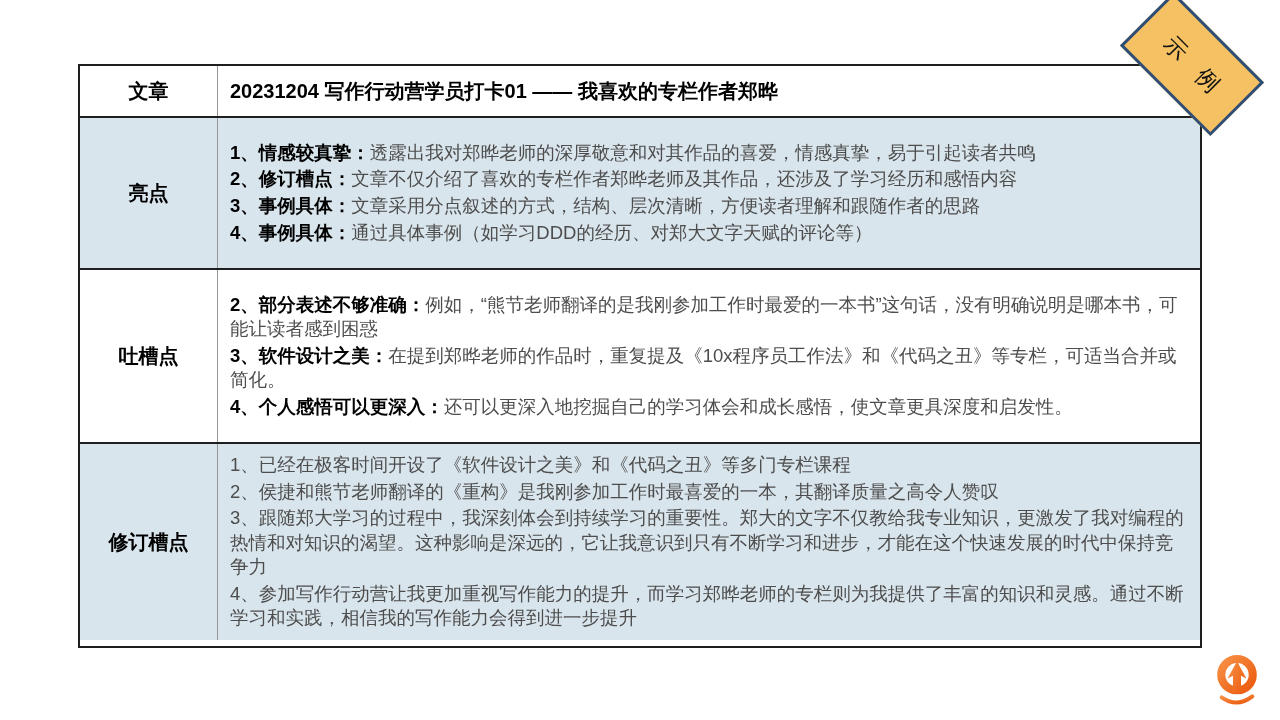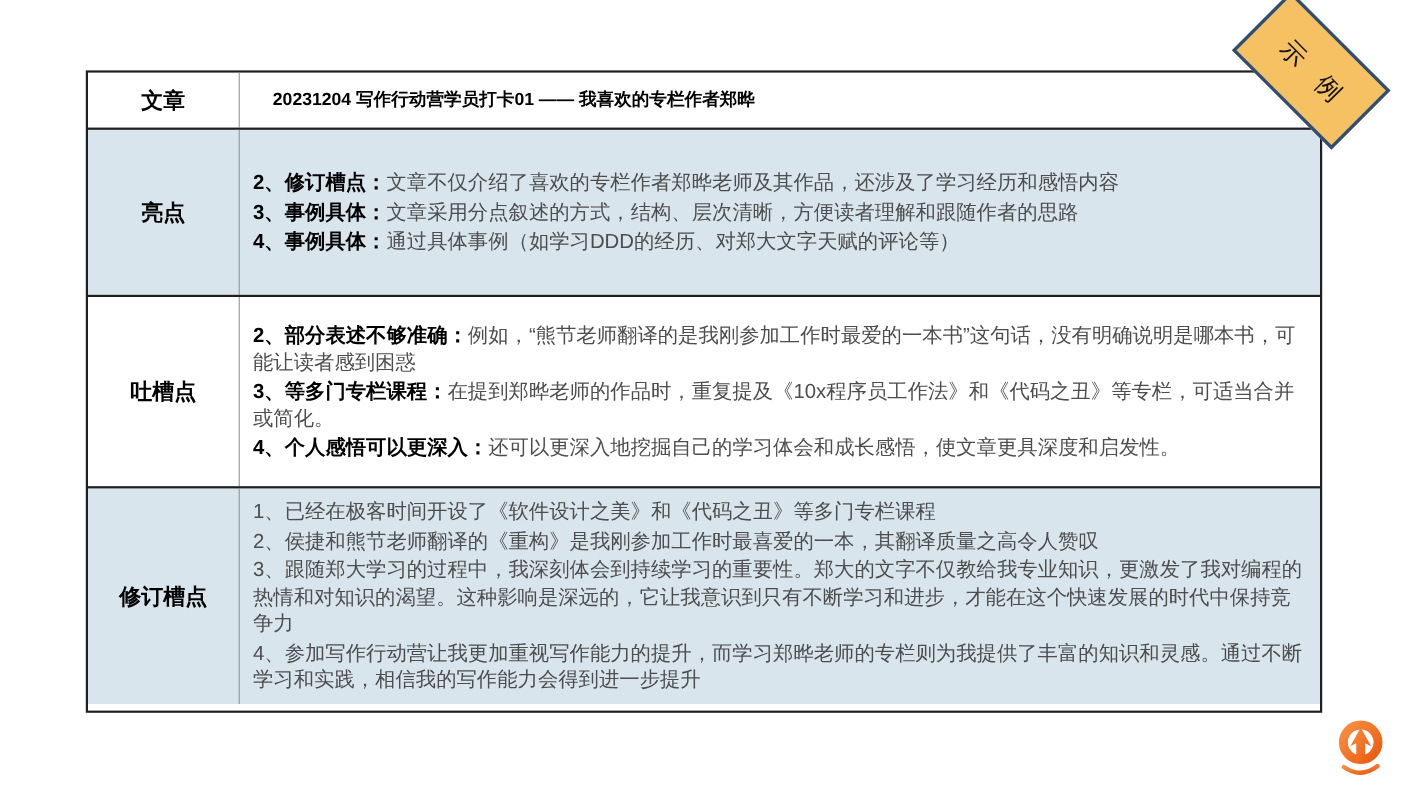--- a/index.html
+++ b/index.html
@@ -22,21 +22,21 @@
   .r3{height:198px;}
   .cell-h{
     flex:0 0 137px;width:137px;display:flex;align-items:center;justify-content:center;
     font-weight:bold;font-size:20px;color:#000000;box-sizing:border-box;
   }
   .cell-c{
     flex:1;border-left:1px solid #969696;box-sizing:border-box;
     padding:6px 12px;color:#4d4d4d;font-size:18.5px;line-height:1.33;
     display:flex;flex-direction:column;justify-content:center;
   }
-  .article-title{font-weight:bold;font-size:16px;color:#000000;margin-left:18px;}
+  .article-title{font-weight:bold;font-size:20px;color:#000000;}
   .item{margin:1px 0;}
   .item .b{color:#000000;font-weight:bold;}
   
   .badge{
     position:absolute;left:1128px;top:26px;width:128px;height:76px;
     background:#f5c163;border:3px solid #2f4e75;box-sizing:border-box;
     transform:rotate(45deg);
     display:flex;align-items:center;justify-content:center;
   }
   .badge span{
@@ -53,31 +53,32 @@
   <div class="t-row r0">
     <div class="cell-h">文章</div>
     <div class="cell-c">
       <div class="article-title">20231204 写作行动营学员打卡01 —— 我喜欢的专栏作者郑晔</div>
     </div>
   </div>
 
   <div class="t-row r1 alt">
     <div class="cell-h">亮点</div>
     <div class="cell-c">
+      <p class="item"><span class="b">1、</span><span class="b">情感较真挚：</span><span>透露出我对郑晔老师的深厚敬意和对其作品的喜爱，情感真挚，易于引起读者共鸣</span></p>
       <p class="item"><span class="b">2、</span><span class="b">修订槽点：</span><span>文章不仅介绍了喜欢的专栏作者郑晔老师及其作品，还涉及了学习经历和感悟内容</span></p>
       <p class="item"><span class="b">3、</span><span class="b">事例具体：</span><span>文章采用分点叙述的方式，结构、层次清晰，方便读者理解和跟随作者的思路</span></p>
       <p class="item"><span class="b">4、</span><span class="b">事例具体：</span><span>通过具体事例（如学习DDD的经历、对郑大文字天赋的评论等）</span></p>
     </div>
   </div>
 
   <div class="t-row r2">
     <div class="cell-h">吐槽点</div>
     <div class="cell-c">
       <p class="item"><span class="b">2、</span><span class="b">部分表述不够准确：</span><span>例如，“熊节老师翻译的是我刚参加工作时最爱的一本书”这句话，没有明确说明是哪本书，可能让读者感到困惑</span></p>
-      <p class="item"><span class="b">3、</span><span class="b">等多门专栏课程：</span><span>在提到郑晔老师的作品时，重复提及《10x程序员工作法》和《代码之丑》等专栏，可适当合并或简化。</span></p>
+      <p class="item"><span class="b">3、</span><span class="b">软件设计之美：</span><span>在提到郑晔老师的作品时，重复提及《10x程序员工作法》和《代码之丑》等专栏，可适当合并或简化。</span></p>
       <p class="item"><span class="b">4、</span><span class="b">个人感悟可以更深入：</span><span>还可以更深入地挖掘自己的学习体会和成长感悟，使文章更具深度和启发性。</span></p>
     </div>
   </div>
 
   <div class="t-row r3 alt">
     <div class="cell-h">修订槽点</div>
     <div class="cell-c">
       <p class="item"><span>1、已经在极客时间开设了《软件设计之美》和《代码之丑》等多门专栏课程</span></p>
       <p class="item"><span>2、侯捷和熊节老师翻译的《重构》是我刚参加工作时最喜爱的一本，其翻译质量之高令人赞叹</span></p>
       <p class="item"><span>3、跟随郑大学习的过程中，我深刻体会到持续学习的重要性。郑大的文字不仅教给我专业知识，更激发了我对编程的热情和对知识的渴望。这种影响是深远的，它让我意识到只有不断学习和进步，才能在这个快速发展的时代中保持竞争力</span></p>

